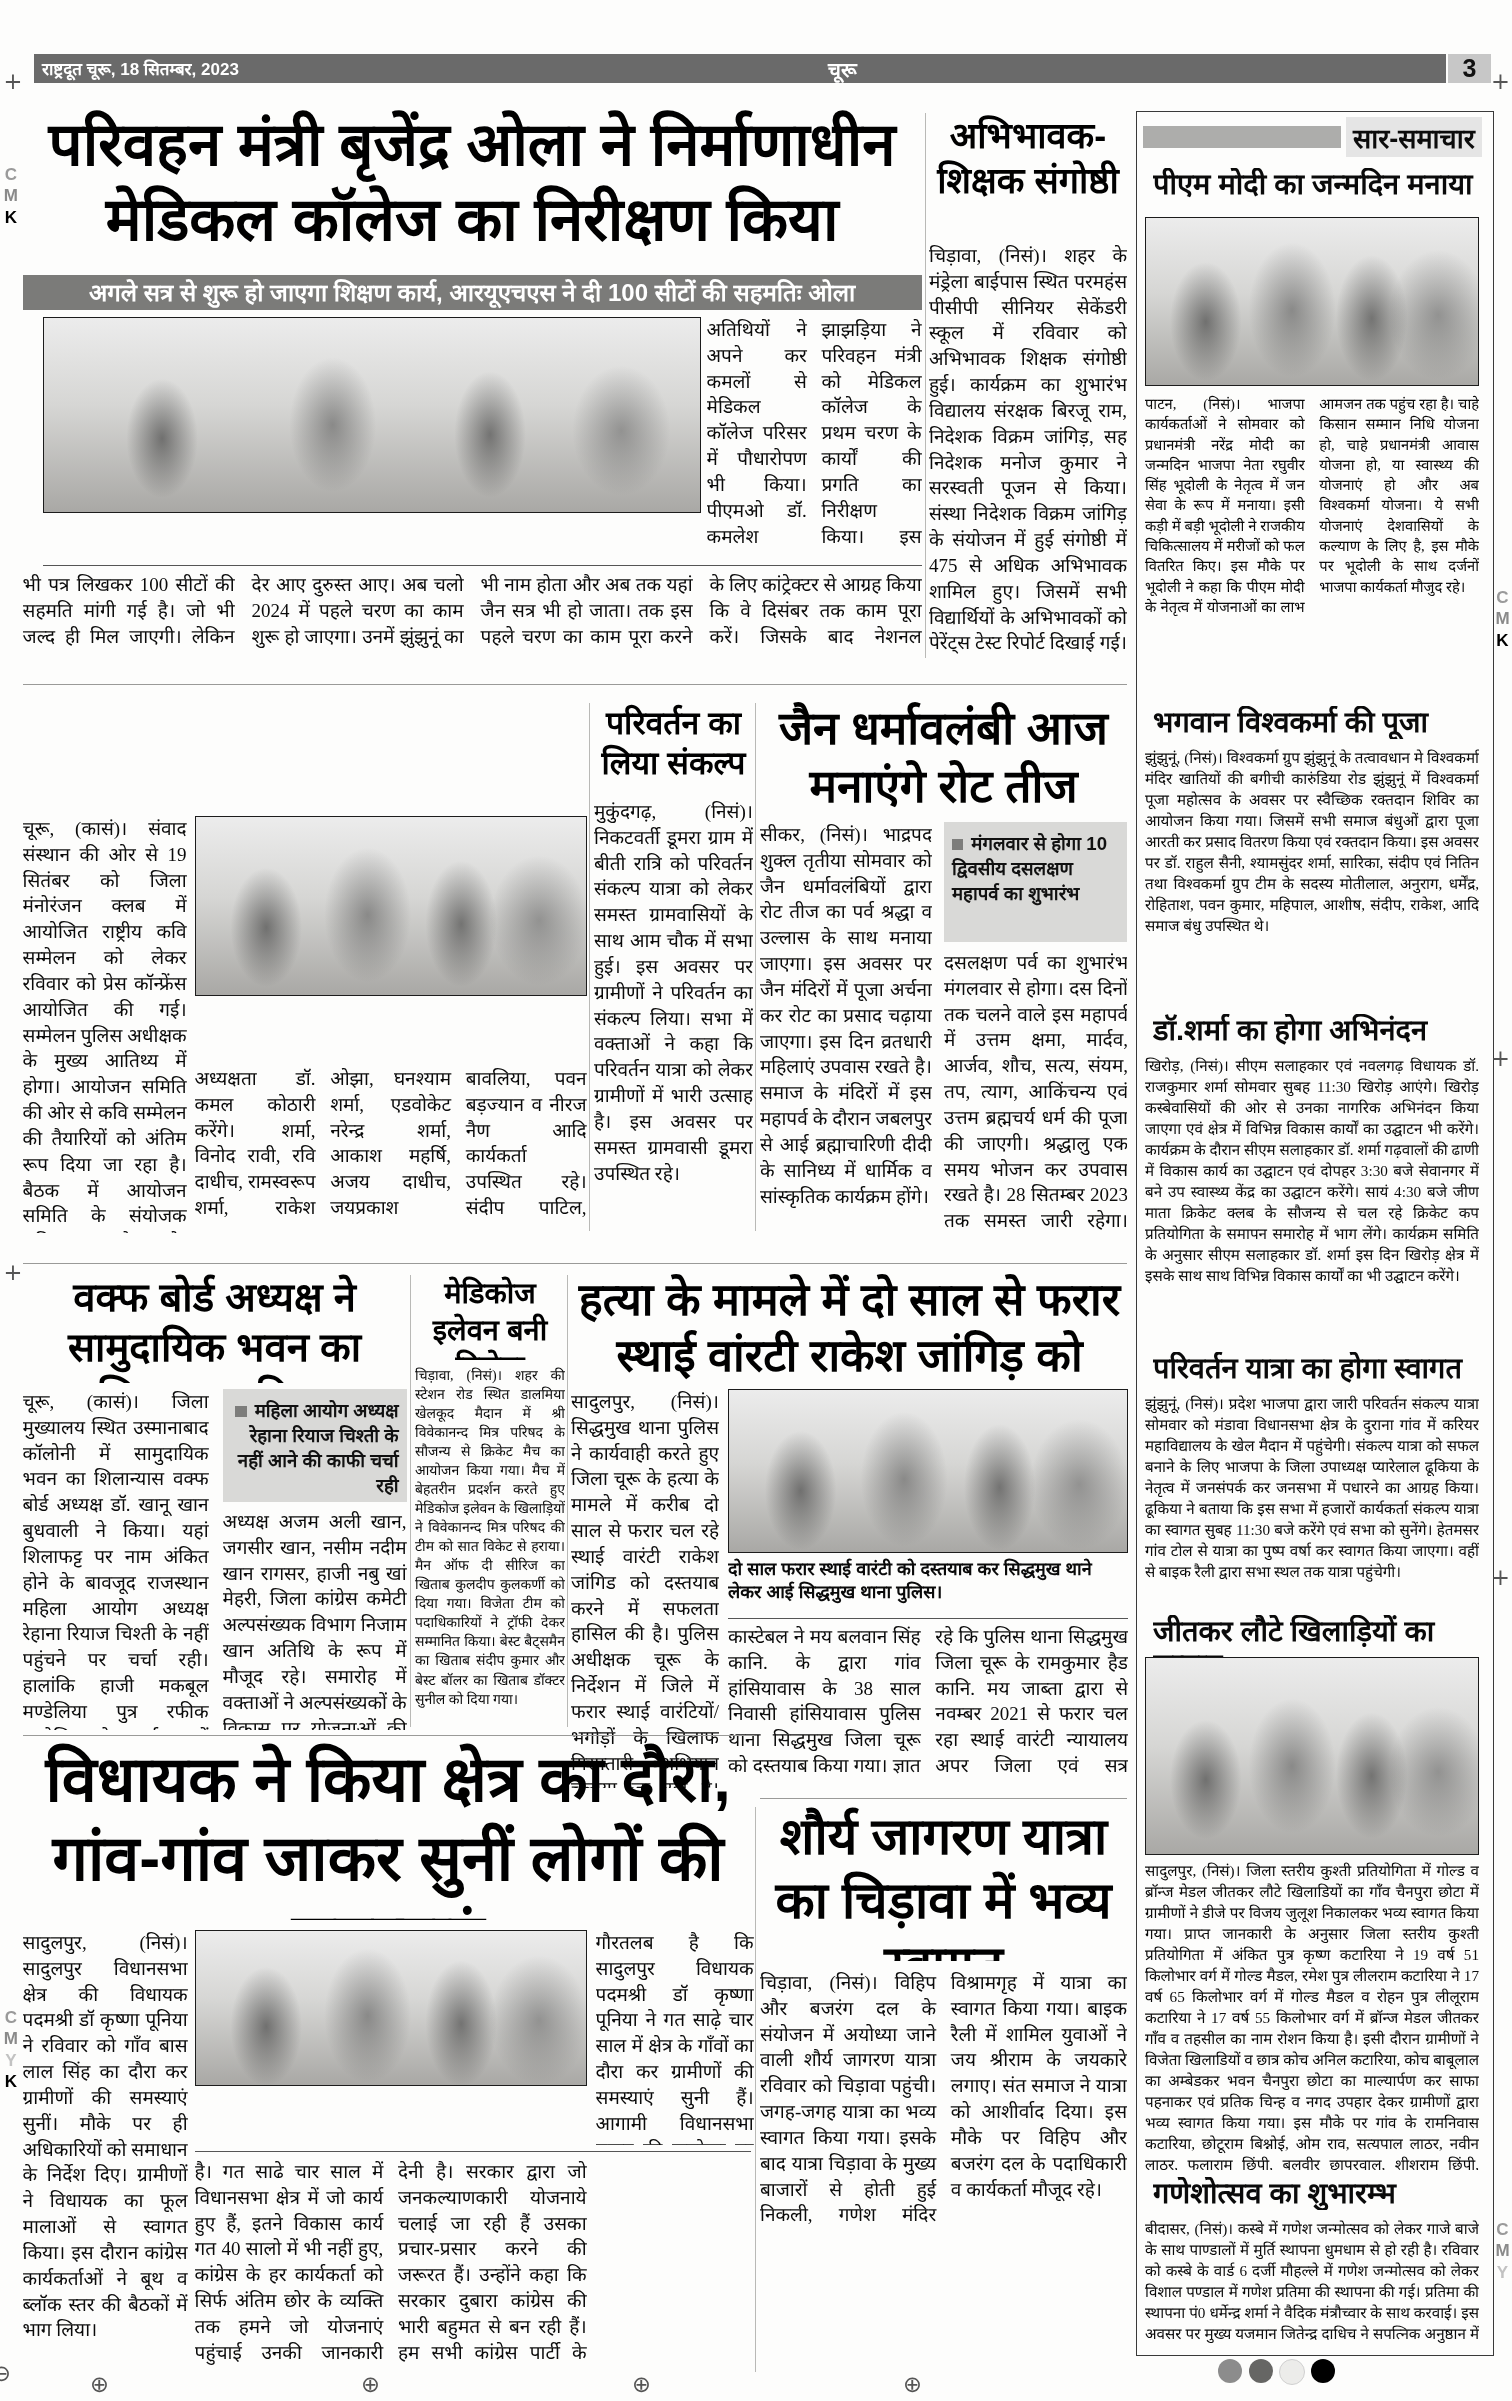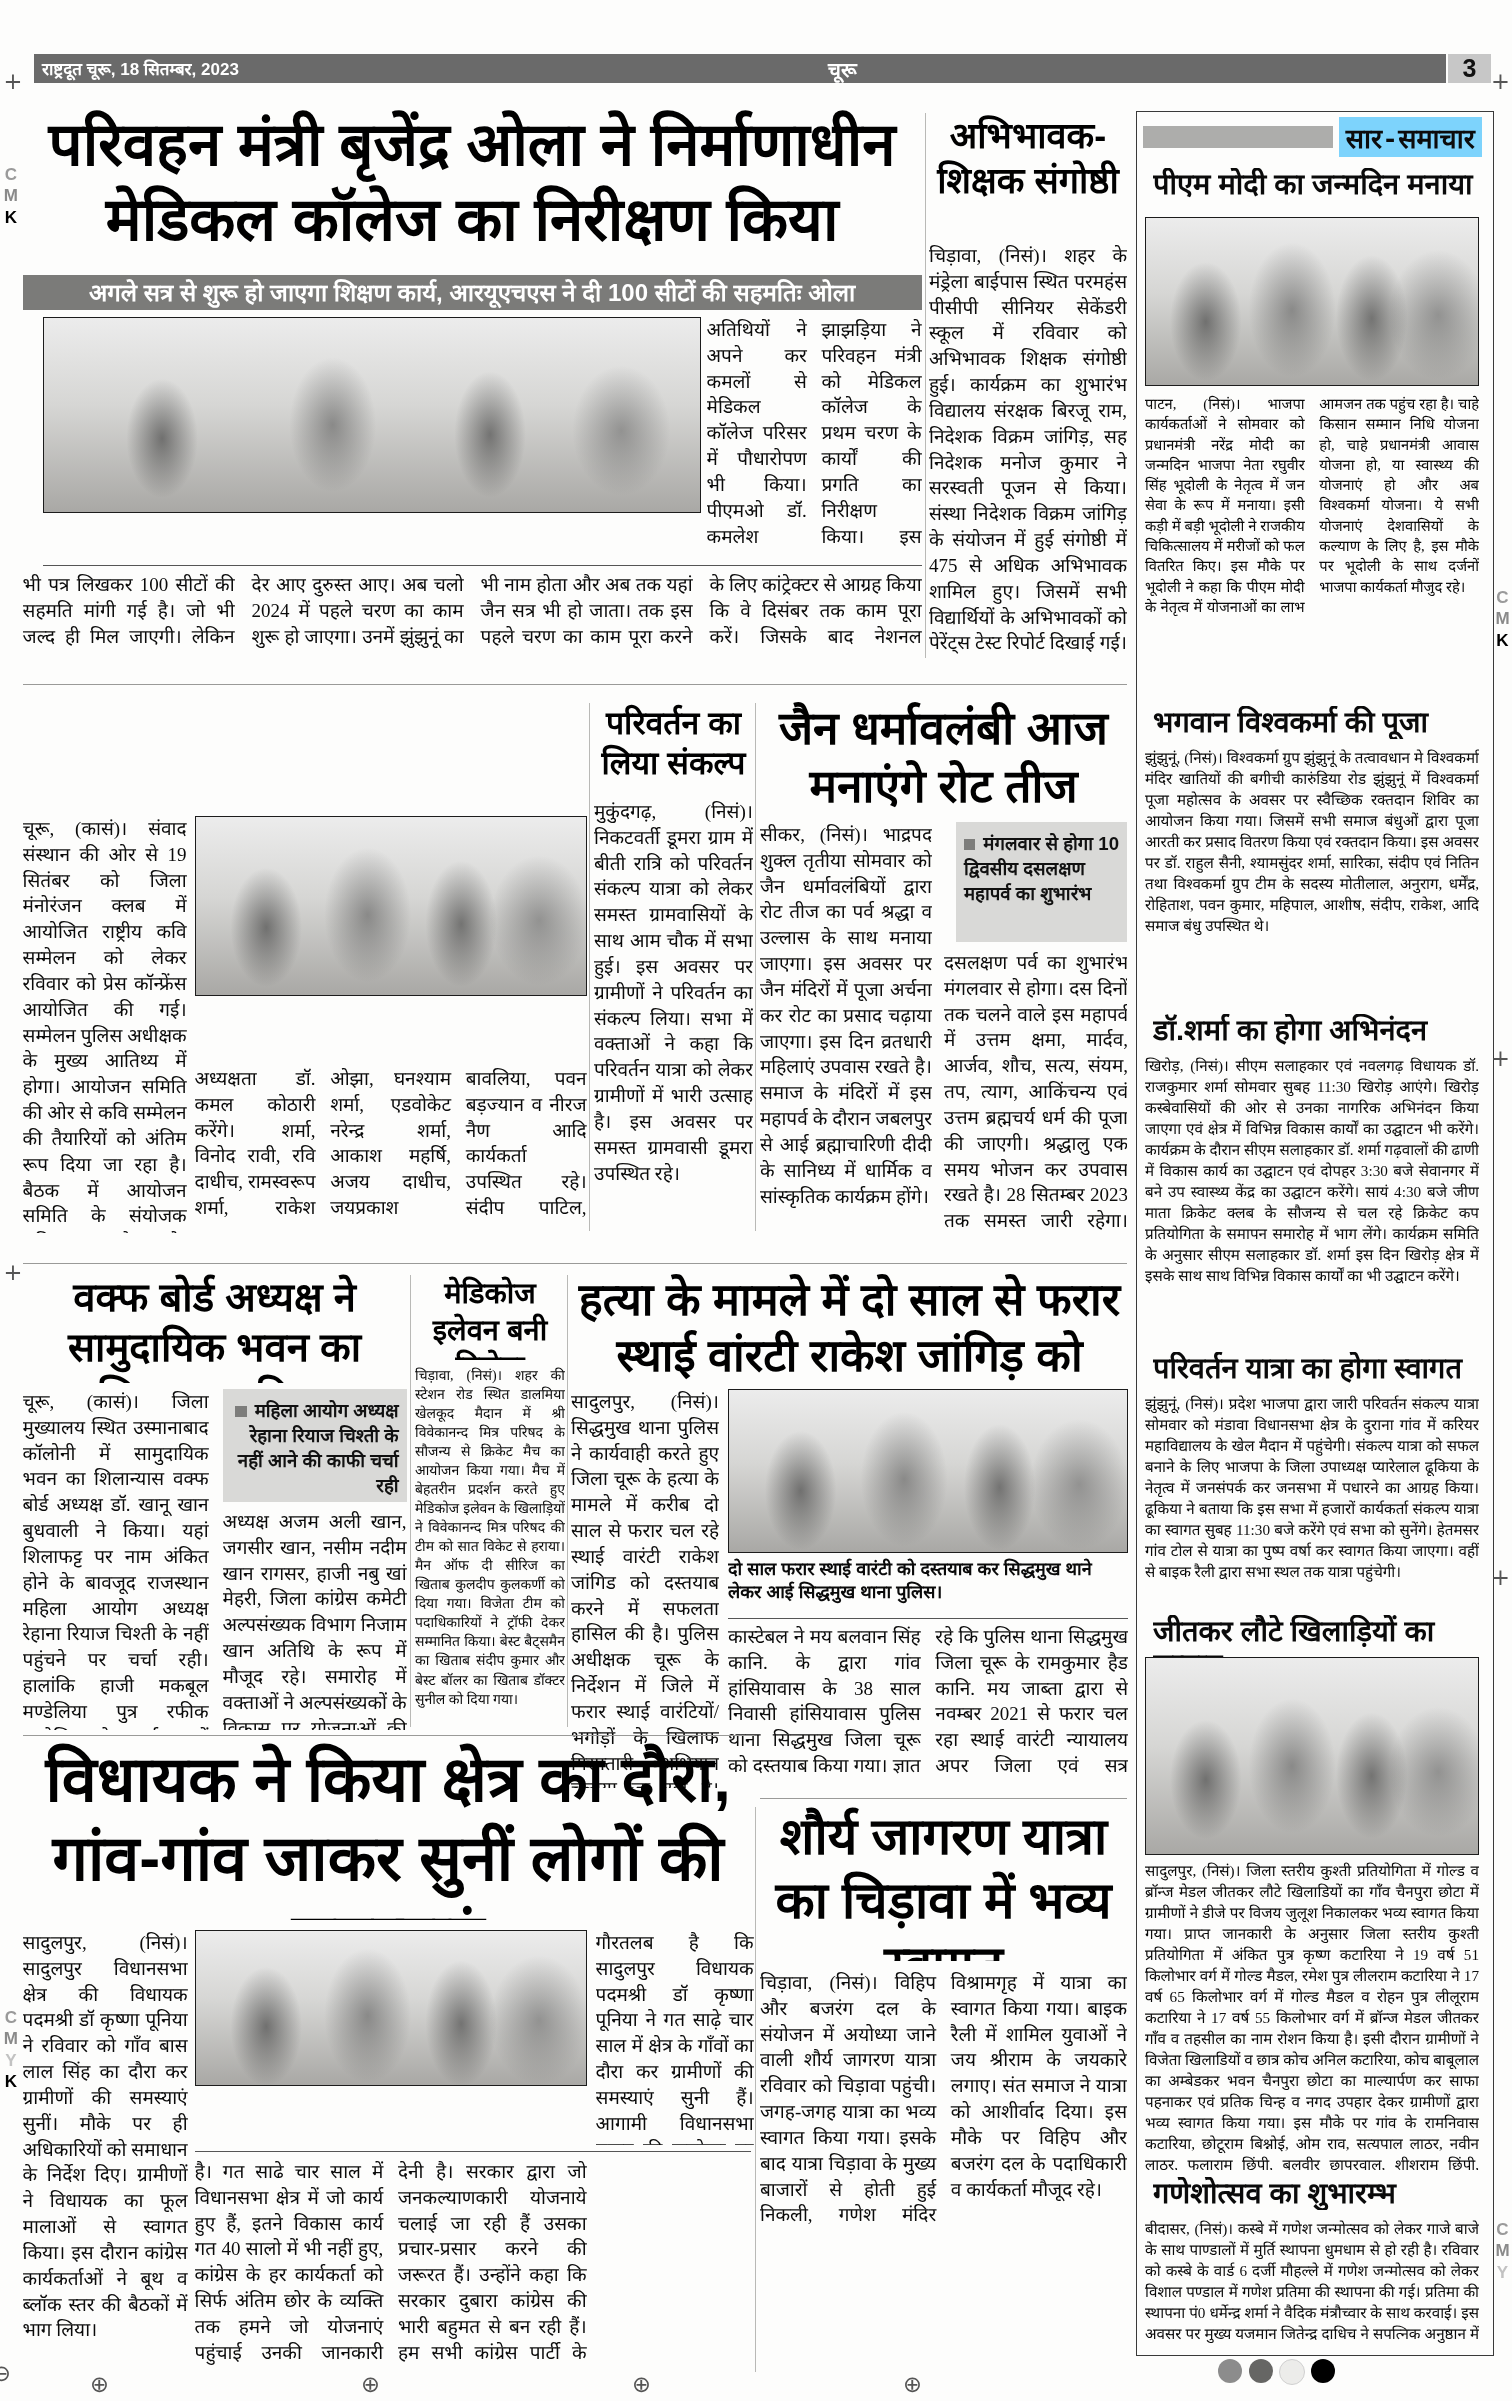--- a/index.html
+++ b/index.html
@@ -33,21 +33,21 @@
   .hr{position:absolute;background:#2c2c2c;height:1.7px;}
   .vr{position:absolute;background:#b9b9b6;width:1.1px;}
   .graybox{background:#d9d9d7;padding:9px 8px;font-family:"Liberation Sans",sans-serif;
            font-weight:bold;font-size:18.6px;line-height:1.35;color:#111;overflow:hidden;box-sizing:border-box;}
   .sq{display:inline-block;width:11.3px;height:11.3px;background:#7d7d7b;margin-right:8px;}
   
   .sarbox{position:absolute;left:1136px;top:111px;width:358px;height:2245px;
           border:1.7px solid #3a3a3a;box-sizing:border-box;background:#fdfdfc;}
   .sarlabelrow{position:absolute;left:5.6px;top:8px;width:339px;height:34px;display:flex;align-items:center;}
   .sarbar{flex:1;height:22.6px;background:#adadab;}
-  .sarlabel{background:#7dd3fc;color:#0c0c0c;font-family:Liberation Mono, monospace;
+  .sarlabel{background:#e5e5e5;color:#0c0c0c;font-family:Liberation Sans, sans-serif;
             font-weight:bold;font-size:27px;padding:1.1px 6.8px;margin-left:5.6px;white-space:nowrap;}
   .sar-h{font-family:"Liberation Sans",sans-serif;font-weight:bold;font-size:29px;line-height:1.15;
          text-align:left;position:absolute;left:16px;width:334px;overflow:hidden;}
   .sar-b{position:absolute;left:8px;width:334px;font-size:15.2px;line-height:1.38;text-align:justify;overflow:hidden;}
   
   .cmyk{position:absolute;font-family:"Liberation Sans",sans-serif;font-weight:bold;font-size:17px;
         line-height:1.25;text-align:center;width:17px;}
   .cmyk span{display:block;}
   .regdot{position:absolute;width:24px;height:24px;border-radius:50%;}
   .cropmark{position:absolute;color:#555;font-size:22.6px;font-family:"DejaVu Sans",sans-serif;}
@@ -86,21 +86,21 @@
   </div>
 
   <div class="blk" style="left:594px;top:700px;width:159px;height:534px;">
     <div class="hl" style="font-size:32px;height:90px;padding-top:3.4px;">परिवर्तन का लिया संकल्प</div>
     <div class="b" style="position:absolute;left:0;top:99px;width:159px;height:434px;">मुकुंदगढ़, (निसं)। निकटवर्ती डूमरा ग्राम में बीती रात्रि को परिवर्तन संकल्प यात्रा को लेकर समस्त ग्रामवासियों के साथ आम चौक में सभा हुई। इस अवसर पर ग्रामीणों ने परिवर्तन का संकल्प लिया। सभा में वक्ताओं ने कहा कि परिवर्तन यात्रा को लेकर ग्रामीणों में भारी उत्साह है। इस अवसर पर समस्त ग्रामवासी डूमरा उपस्थित रहे।</div>
   </div>
 
   <div class="blk" style="left:760px;top:700px;width:367px;height:534px;">
     <div class="hl" style="font-size:46px;height:116px;">जैन धर्मावलंबी आज मनाएंगे रोट तीज त्यौहार</div>
     <div class="b" style="position:absolute;left:0;top:122px;width:172px;height:412px;">सीकर, (निसं)। भाद्रपद शुक्ल तृतीया सोमवार को जैन धर्मावलंबियों द्वारा रोट तीज का पर्व श्रद्धा व उल्लास के साथ मनाया जाएगा। इस अवसर पर जैन मंदिरों में पूजा अर्चना कर रोट का प्रसाद चढ़ाया जाएगा। इस दिन व्रतधारी महिलाएं उपवास रखते है। समाज के मंदिरों में इस महापर्व के दौरान जबलपुर से आई ब्रह्माचारिणी दीदी के सानिध्य में धार्मिक व सांस्कृतिक कार्यक्रम होंगे।</div>
-    <div class="graybox" style="position:absolute;left:196px;top:122px;width:184px;height:120px;">
+    <div class="graybox" style="position:absolute;left:184px;top:122px;width:184px;height:120px;">
       <span class="sq"></span><span>मंगलवार से होगा 10 द्विवसीय दसलक्षण महापर्व का शुभारंभ</span>
     </div>
     <div class="b" style="position:absolute;left:184px;top:250px;width:184px;height:284px;">दसलक्षण पर्व का शुभारंभ मंगलवार से होगा। दस दिनों तक चलने वाले इस महापर्व में उत्तम क्षमा, मार्दव, आर्जव, शौच, सत्य, संयम, तप, त्याग, आकिंचन्य एवं उत्तम ब्रह्मचर्य धर्म की पूजा की जाएगी। श्रद्धालु एक समय भोजन कर उपवास रखते है। 28 सितम्बर 2023 तक समस्त जारी रहेगा। शहर के जट जाटन स्थित दीवान जी की नसियां में दसलक्षण महापर्व के दौरान जयपुर से आई बहन ब्रह्मचारिणी के सानिध्य में कार्यक्रम होंगे।</div>
   </div>
 
   <div class="blk" style="left:22.6px;top:1272px;width:384px;height:458px;">
     <div class="hl" style="font-size:40px;height:111px;">वक्फ बोर्ड अध्यक्ष ने सामुदायिक भवन का शिलान्यास किया</div>
     <div class="b" style="position:absolute;left:0;top:117px;width:186px;height:341px;">चूरू, (कासं)। जिला मुख्यालय स्थित उस्मानाबाद कॉलोनी में सामुदायिक भवन का शिलान्यास वक्फ बोर्ड अध्यक्ष डॉ. खानू खान बुधवाली ने किया। यहां शिलाफट्ट पर नाम अंकित होने के बावजूद राजस्थान महिला आयोग अध्यक्ष रेहाना रियाज चिश्ती के नहीं पहुंचने पर चर्चा रही। हालांकि हाजी मकबूल मण्डेलिया पुत्र रफीक मण्डेलिया के कार्यक्रम में आए थे। कांग्रेस नेता रफीक मण्डेलिया व समर्थकों ने सभी अतिथियों का स्वागत किया।</div>
     <div class="graybox" style="position:absolute;left:200px;top:117px;width:184px;height:113px;text-align:right;">
       <span class="sq"></span><span>महिला आयोग अध्यक्ष रेहाना रियाज चिश्ती के नहीं आने की काफी चर्चा रही</span>

